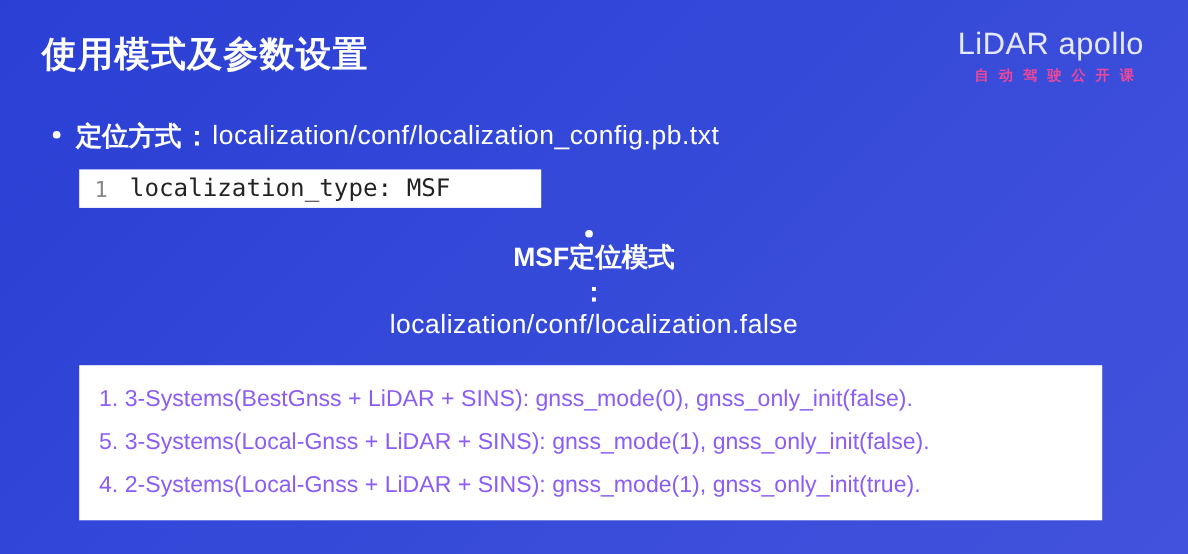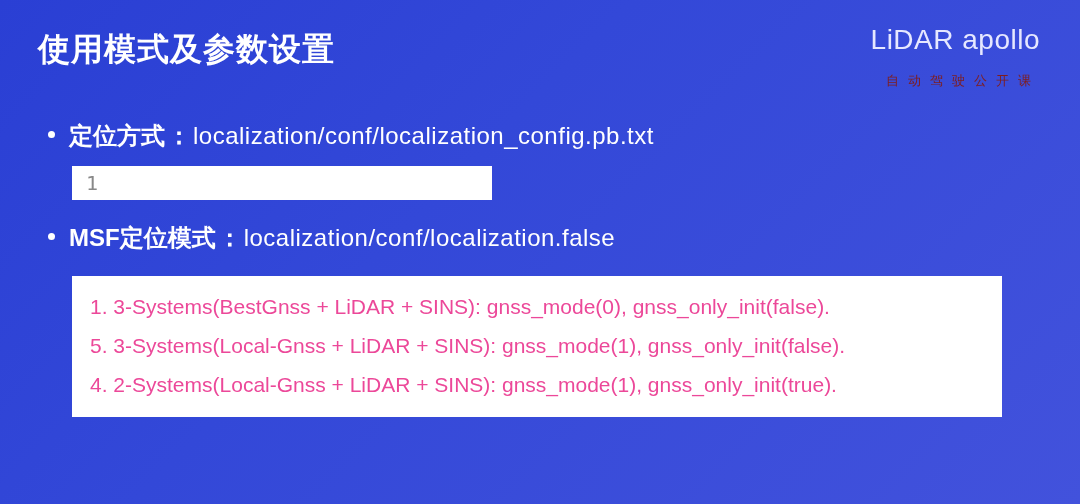--- a/index.html
+++ b/index.html
@@ -31,23 +31,23 @@
     .brand-main {
       font-family: -apple-system, "Segoe UI", sans-serif;
       font-size: 28px;
       font-weight: 300;
       letter-spacing: 0.5px;
       color: #e6e8ff;
     }
     .brand-sub {
       font-size: 13px;
       letter-spacing: 9px;
-      color: #7f1d1d;
-      margin-top: 16px;
-      font-weight: 400;
+      color: #ec4899;
+      margin-top: 4px;
+      font-weight: 700;
     }
     .content {
       padding: 22px 44px 0 44px;
     }
     .bullet-row {
       display: flex;
       align-items: center;
       margin-top: 8px;
     }
     .bullet {
@@ -89,24 +89,25 @@
     .code-lineno {
       color: #888;
       padding: 0 20px 0 14px;
       font-size: 20px;
     }
     .code-text {
       color: #222;
     }
     .section2 {
       margin-top: 6px;
+      flex-direction: column;
     }
     .list-box {
       background: #fff;
-      color: #ec4899;
+      color: #8b5cf6;
       margin: 22px 0 0 28px;
       width: 930px;
       padding: 12px 30px 12px 18px;
       font-family: -apple-system, "Segoe UI", sans-serif;
       font-size: 21px;
       line-height: 1.85;
     }
     .list-item { white-space: nowrap; }
   </style>
 </head>
@@ -123,20 +124,21 @@
 <div class="content">
   <div class="bullet-row">
     <span class="bullet"></span>
     <span class="label-bold">定位方式</span>
     <span class="colon">：</span>
     <span class="path">localization/conf/localization_config.pb.txt</span>
   </div>
 
   <div class="code-box">
     <span class="code-lineno">1</span>
+    <span class="code-text">localization_type: MSF</span>
   </div>
 
   <div class="bullet-row section2">
     <span class="bullet"></span>
     <span class="label-bold">MSF定位模式</span>
     <span class="colon">：</span>
     <span class="path">localization/conf/localization.false</span>
   </div>
 
   <div class="list-box">

